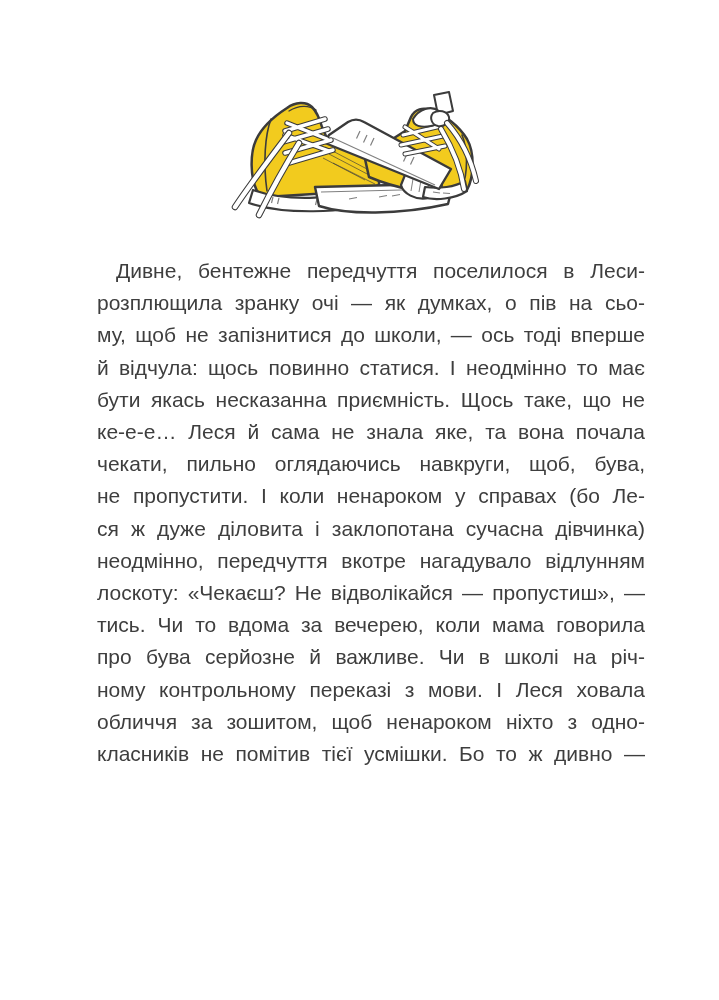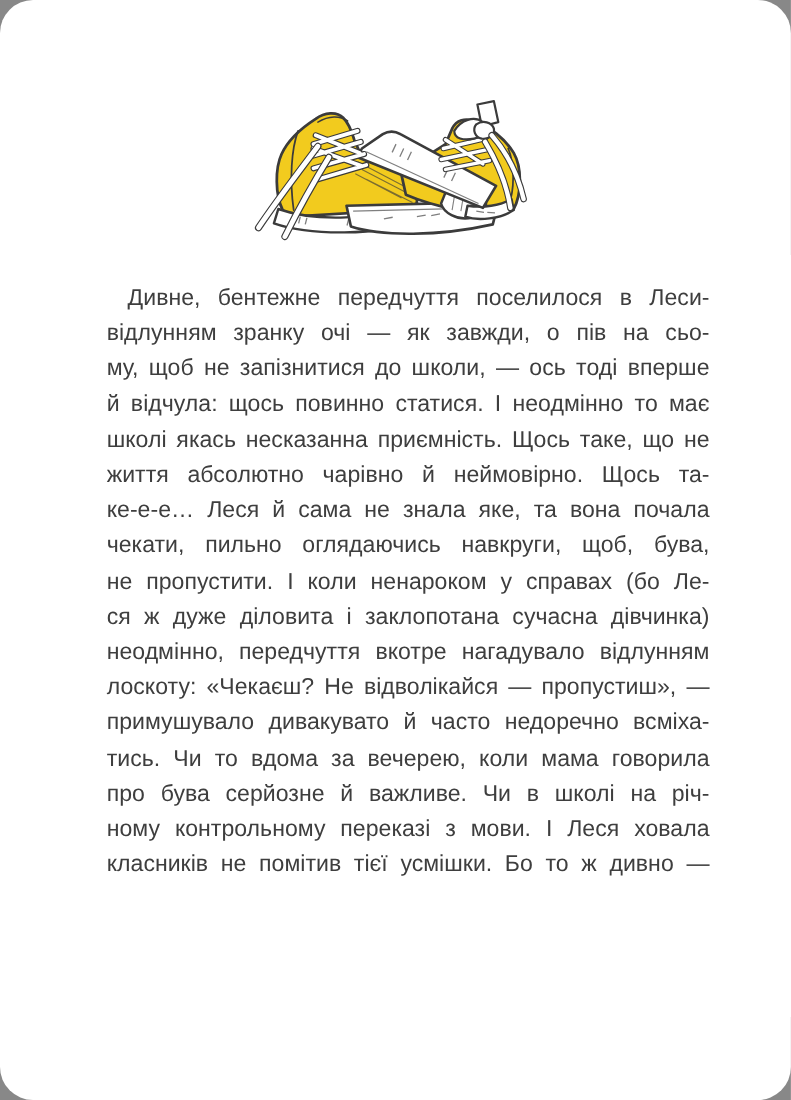--- a/index.html
+++ b/index.html
@@ -3,21 +3,20 @@
 <meta charset="utf-8">
 <style>
   html,body{margin:0;padding:0;}
   body{background:#888;}
   .page{
     position:relative;
     width:719px;height:1000px;
     background:var(--bg,#ffffff);
     overflow:hidden;
     margin:0 auto;
-    border-radius:30px;
   }
   .illustration{
     position:absolute;left:229px;top:91px;width:262px;height:132px;
   }
   .illustration svg{display:block;width:100%;height:100%;}
   
   .o{stroke:var(--outline,#3b3b3b);stroke-linecap:round;stroke-linejoin:round;}
   .fy{fill:var(--yellow,#f2cb1e);}
   .fw{fill:#ffffff;}
   .fn{fill:none;}
@@ -94,31 +93,30 @@
       <path class="fw o" stroke-width="2" d="M204,22 C210,18 218,20 220,26 C221,31 216,36 209,35 C203,34 200,27 204,22 Z"></path>
       <g>
         <path class="lace-u" stroke-width="6" d="M218,32 C232,48 242,68 247,90 M212,38 C224,58 232,78 235,98"></path>
         <path class="lace-w" stroke-width="4" d="M218,32 C232,48 242,68 247,90 M212,38 C224,58 232,78 235,98"></path>
       </g>
     </svg>
   </div>
 
   <div class="text-block">
     <p class="line first">Дивне, бентежне передчуття поселилося в Леси-</p>
-    <p class="line">відлунням зранку очі — як завжди, о пів на сьо-</p>
+    <p class="line">розплющила зранку очі — як думках, о пів на сьо-</p>
     <p class="line">му, щоб не запізнитися до школи, — ось тоді вперше</p>
     <p class="line">й відчула: щось повинно статися. І неодмінно то має</p>
-    <p class="line">школі якась несказанна приємність. Щось таке, що не</p>
-    <p class="line">життя абсолютно чарівно й неймовірно. Щось та-</p>
+    <p class="line">бути якась несказанна приємність. Щось таке, що не</p>
     <p class="line">ке-е-е… Леся й сама не знала яке, та вона почала</p>
     <p class="line">чекати, пильно оглядаючись навкруги, щоб, бува,</p>
     <p class="line">не пропустити. І коли ненароком у справах (бо Ле-</p>
     <p class="line">ся ж дуже діловита і заклопотана сучасна дівчинка)</p>
     <p class="line">неодмінно, передчуття вкотре нагадувало відлунням</p>
     <p class="line">лоскоту: «Чекаєш? Не відволікайся — пропустиш», —</p>
-    <p class="line">примушувало дивакувато й часто недоречно всміха-</p>
     <p class="line">тись. Чи то вдома за вечерею, коли мама говорила</p>
     <p class="line">про бува серйозне й важливе. Чи в школі на річ-</p>
     <p class="line">ному контрольному переказі з мови. І Леся ховала</p>
+    <p class="line">обличчя за зошитом, щоб ненароком ніхто з одно-</p>
     <p class="line">класників не помітив тієї усмішки. Бо то ж дивно —</p>
   </div>
 
 </div>
 
 </body></html>

